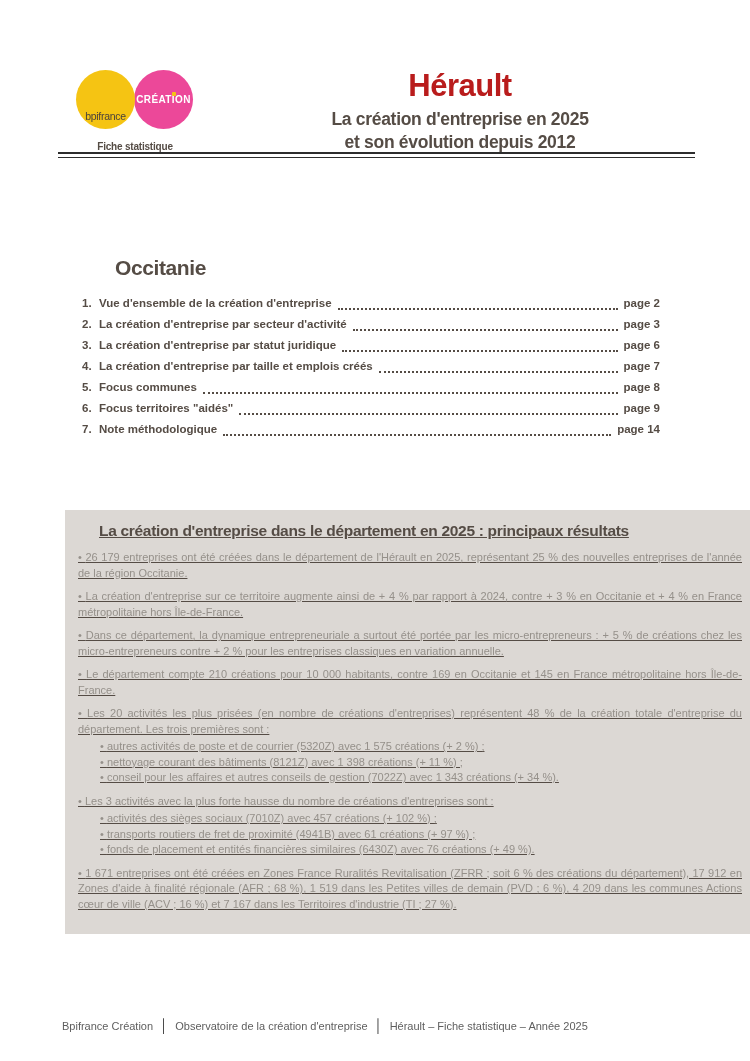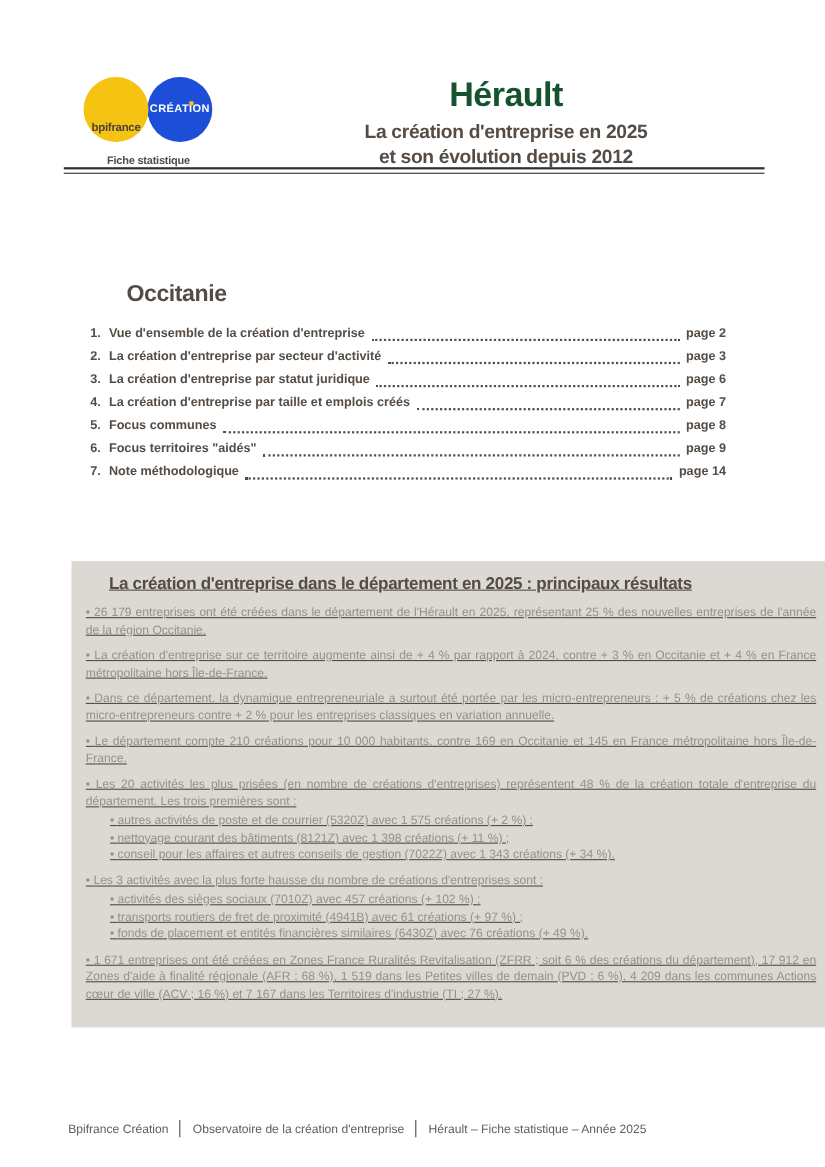--- a/index.html
+++ b/index.html
@@ -13,39 +13,39 @@
 
   
   .logo-block { position:absolute; left:76px; top:70px; width:120px; }
   .logo-circles { display:flex; }
   .logo-circle {
     width:59px; height:59px; border-radius:50%;
     display:flex; align-items:center; justify-content:center;
     box-sizing:border-box;
   }
   .logo-circle.yellow { background:#f5c413; z-index:1; }
-  .logo-circle.brown  { background:#1d4ed8; margin-left:-1px; position:relative;text-align:right; }
+  .logo-circle.brown  { background:#ec4899; margin-left:-1px; position:relative;text-align:right; }
   .logo-bpifrance {
-    font-size:10.5px; font-weight:bold; color:#4a423c; letter-spacing:-0.3px;margin-top:32px;
+    font-size:10.5px; font-weight:normal; color:#4a423c; letter-spacing:-0.3px;margin-top:32px;
   }
   .logo-creation {
     font-size:10px; font-weight:bold; color:#ffffff; letter-spacing:0.4px;
   }
   .creation-i-dot {
     position:absolute; width:4px; height:4px; background:#f5c413;
     left:38px; top:22px; border-radius:1px;
   }
   .logo-tagline {
     margin-top:12px; text-align:center; width:118px;
     font-size:10px; font-weight:bold; color:#554c45; letter-spacing:-0.2px;
   }
 
   .title-block { position:absolute; left:240px; top:68px; width:440px; text-align:center; }
   .main-title {
-    font-size:31px; font-weight:bold; color:#14532d;
+    font-size:31px; font-weight:bold; color:#b91c1c;
     letter-spacing:-0.5px; margin-bottom:4px;
   }
   .subtitle {
     font-size:17.5px; font-weight:bold; color:#554c45;
     line-height:1.3; letter-spacing:-0.3px;
   }
 
   .double-rule {
     position:absolute; left:58px; width:637px; top:152px; height:3px;
     border-top:2.5px solid #2d2d2d; border-bottom:1.5px solid #2d2d2d;

